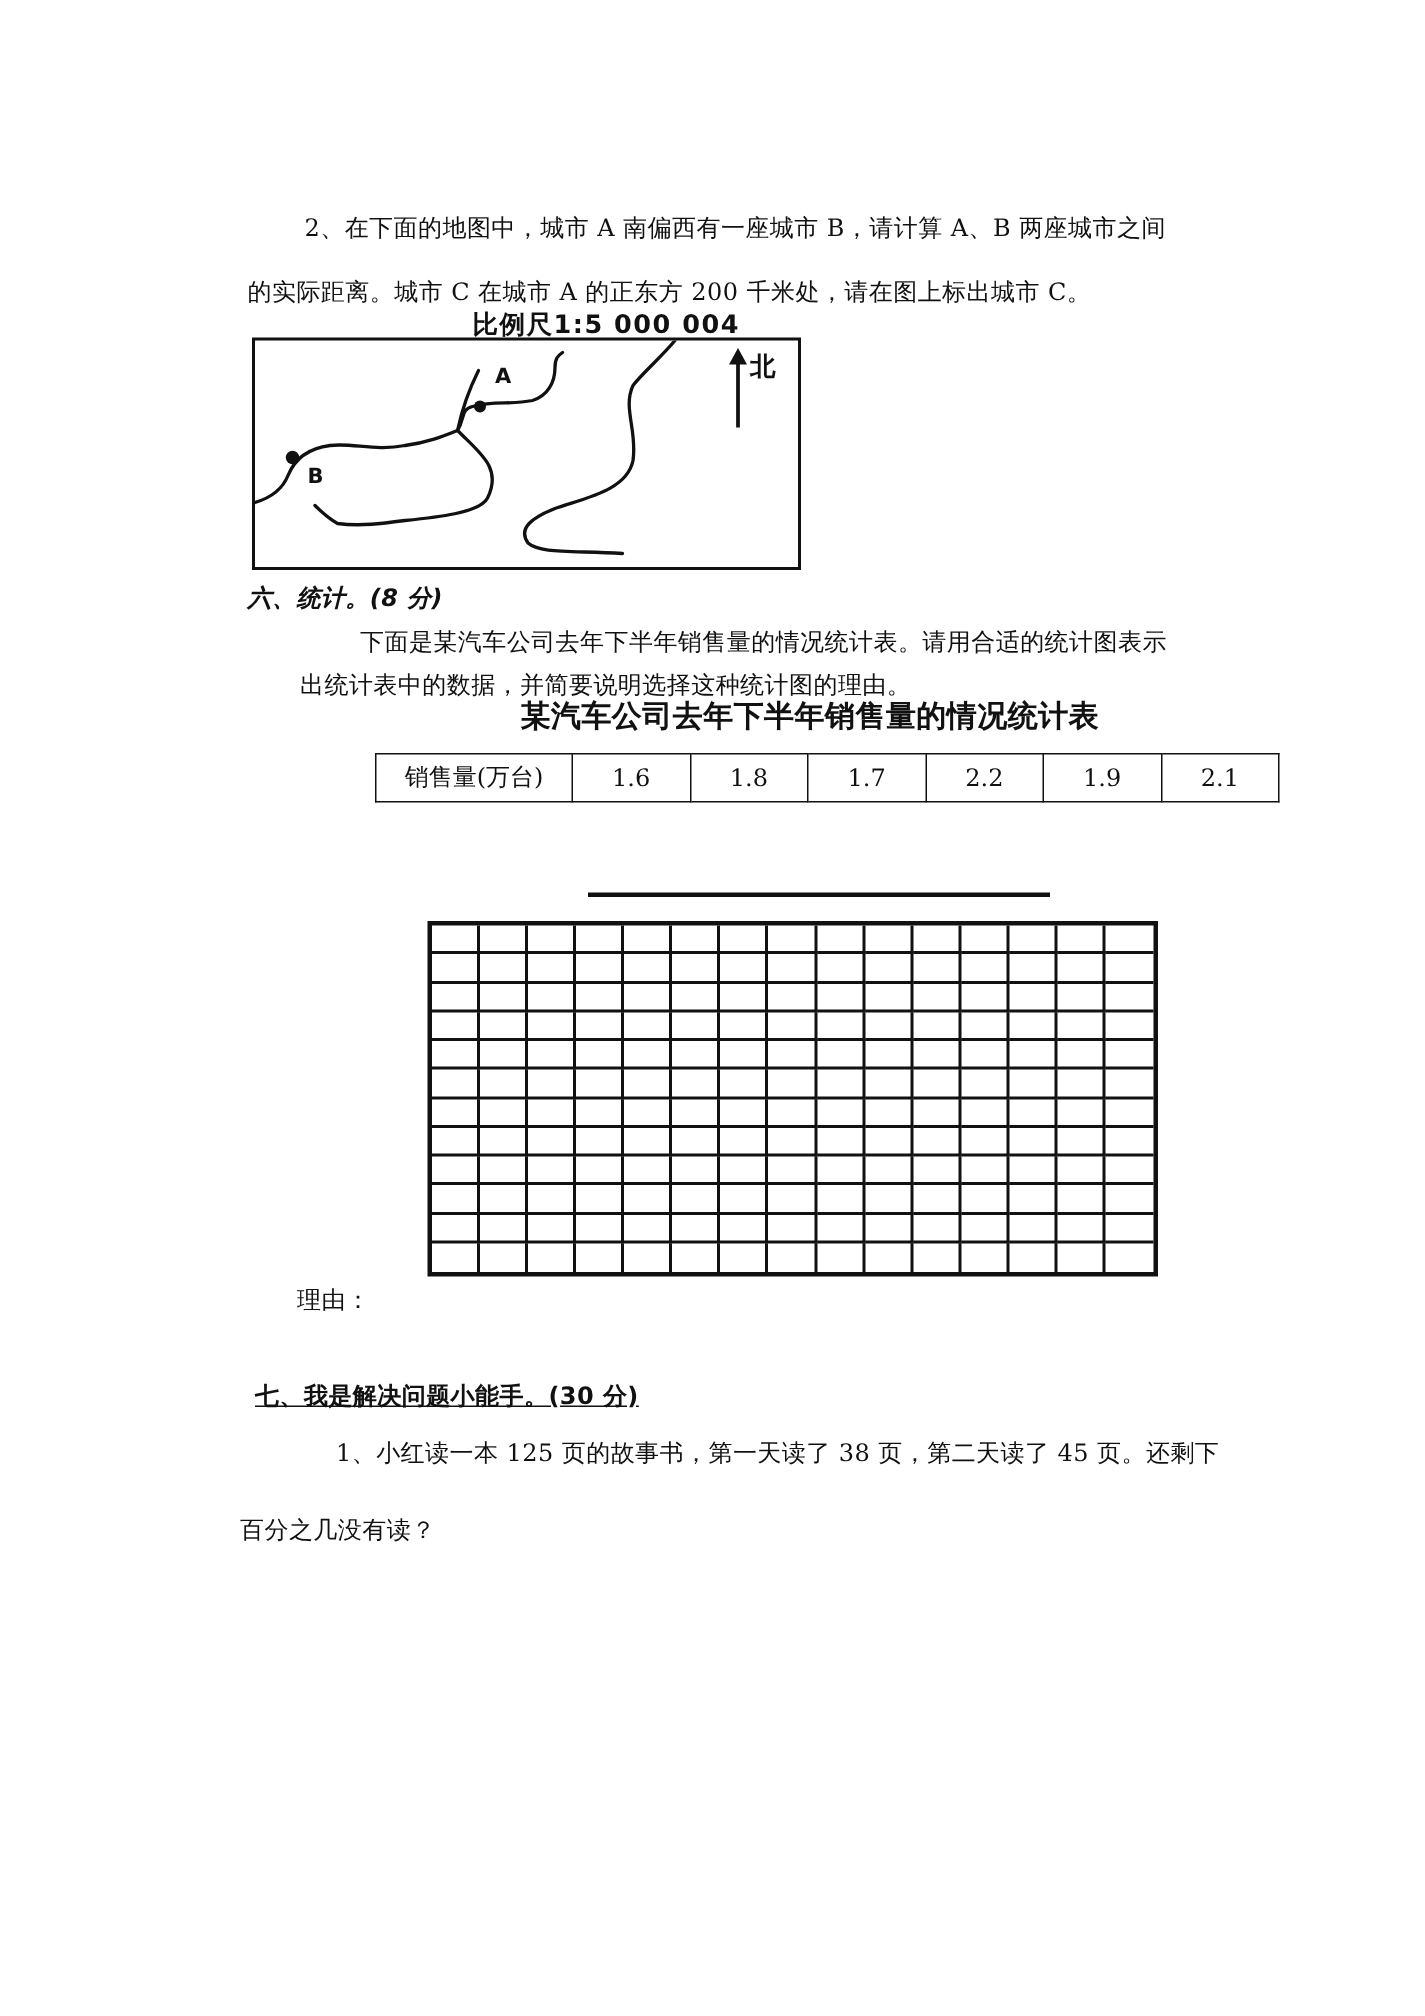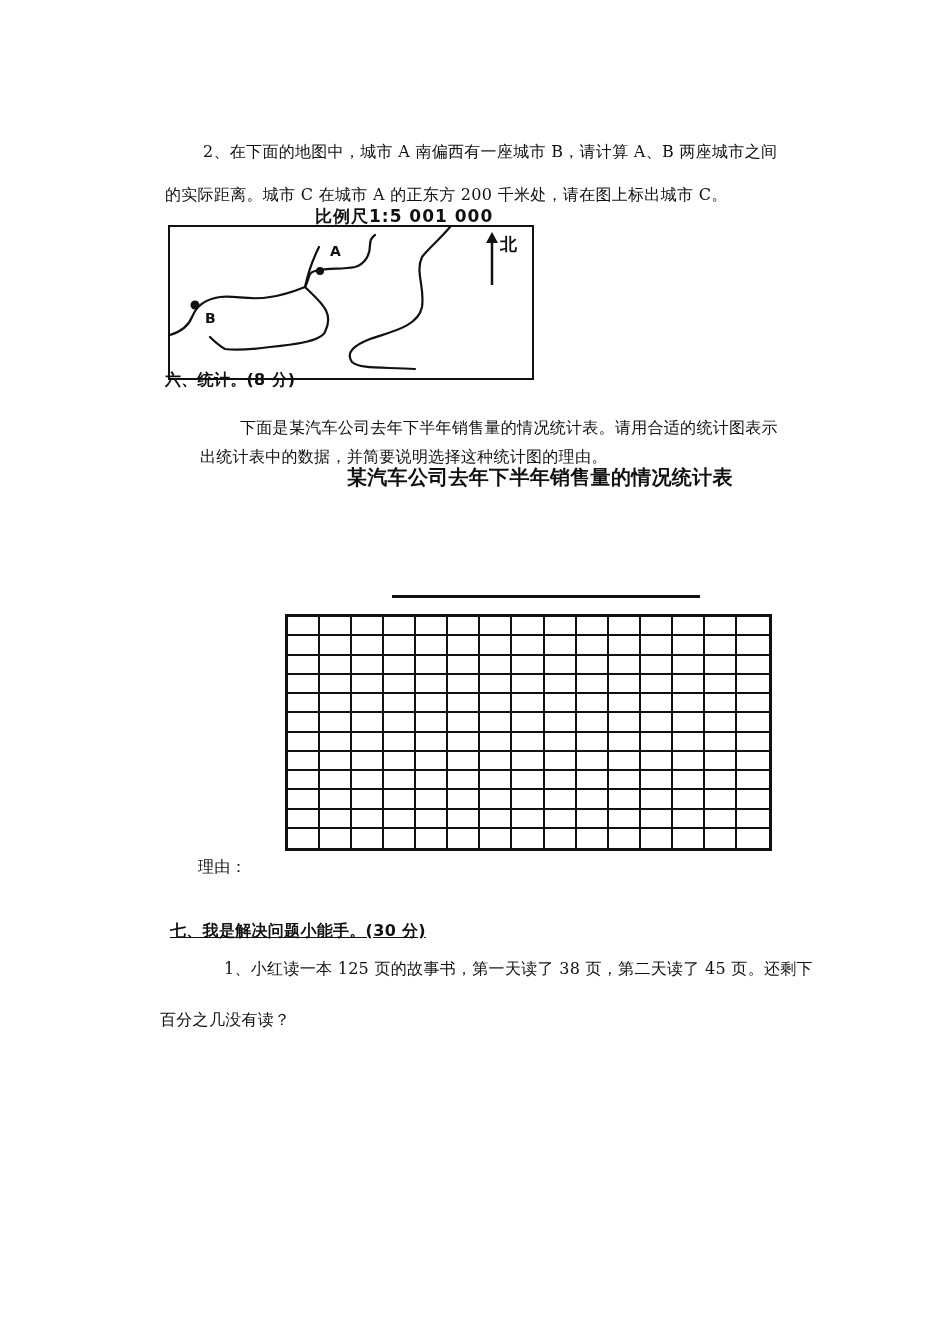--- a/index.html
+++ b/index.html
@@ -19,47 +19,56 @@
   .grid { left: 285px; top: 614px; width: 487px; height: 237px; border: 3px solid #111; box-sizing: border-box;
     display: grid; grid-template-columns: repeat(15, 1fr); grid-template-rows: repeat(12, 1fr); }
   .grid .cell { border-right: 2px solid #111; border-bottom: 2px solid #111; }
   .title-line { left: 392px; top: 595px; width: 308px; height: 3px; background: #111; }
 </style>
 </head>
 <body>
 
 <div class="abs txt" style="left:203px; top:142px;">2、在下面的地图中，城市 A 南偏西有一座城市 B，请计算 A、B 两座城市之间</div>
 <div class="abs txt" style="left:165px; top:185px;">的实际距离。城市 C 在城市 A 的正东方 200 千米处，请在图上标出城市 C。</div>
-<div class="abs scale" style="left:315px; top:205px;">比例尺1:5 001 000</div>
+<div class="abs scale" style="left:315px; top:205px;">比例尺1:5 000 004</div>
 
 <div class="abs map-box">
   <svg width="362" height="151" viewBox="0 0 362 151" style="position:absolute;left:0;top:0">
     <g fill="none" stroke="#111" stroke-width="2.2" stroke-linecap="round">
       <path d="M0,108 C10,105 18,100 22,90 C26,80 35,72 50,70 C65,68 80,74 100,70 C115,68 125,64 135,60 C140,52 137,46 145,44 C160,40 170,43 185,40 C195,37 200,28 200,18 C200,12 202,10 205,8"></path>
       <path d="M135,60 C138,46 142,34 149,20"></path>
       <path d="M135,60 C150,75 165,85 155,105 C150,115 120,118 100,120 C85,122 70,124 55,122 C48,118 44,114 40,110"></path>
       <path d="M280,0 C270,12 258,22 252,30 C245,45 255,60 252,80 C248,100 220,105 200,112 C185,118 175,125 182,135 C190,142 210,140 245,142"></path>
     </g>
     <circle cx="150" cy="44" r="4" fill="#111"></circle>
     <circle cx="25" cy="78" r="4.5" fill="#111"></circle>
     <line x1="322" y1="58" x2="322" y2="12" stroke="#111" stroke-width="2.5"></line>
     <polygon points="316,16 322,5 328,16" fill="#111"></polygon>
   </svg>
   <span class="abs map-label" style="left:160px; top:16px;">A</span>
   <span class="abs map-label" style="left:35px; top:83px;">B</span>
   <span class="abs map-label" style="left:330px; top:6px; font-size:17px;">北</span>
 </div>
 
-<div class="abs txt bold" style="left:165px; top:370px;">六、统计。(8 分)</div>
+<div class="abs txt bold" style="left:165px; top:389px;font-style:italic;">六、统计。(8 分)</div>
 <div class="abs txt" style="left:240px; top:418px;">下面是某汽车公司去年下半年销售量的情况统计表。请用合适的统计图表示</div>
 <div class="abs txt" style="left:200px; top:447px;">出统计表中的数据，并简要说明选择这种统计图的理由。</div>
 <div class="abs txt bold" style="left:347px; top:464px; font-size:20px;">某汽车公司去年下半年销售量的情况统计表</div>
 
 <table class="stats">
   <tbody>
+  <tr>
+    <td class="head">销售量(万台)</td>
+    <td>1.6</td>
+    <td>1.8</td>
+    <td>1.7</td>
+    <td>2.2</td>
+    <td>1.9</td>
+    <td>2.1</td>
+  </tr>
 </tbody>
   </table>
 
 <div class="abs title-line"></div>
 <div class="abs grid" id="grid">
     <div class="cell"></div>
     <div class="cell"></div>
     <div class="cell"></div>
     <div class="cell"></div>
     <div class="cell"></div>

